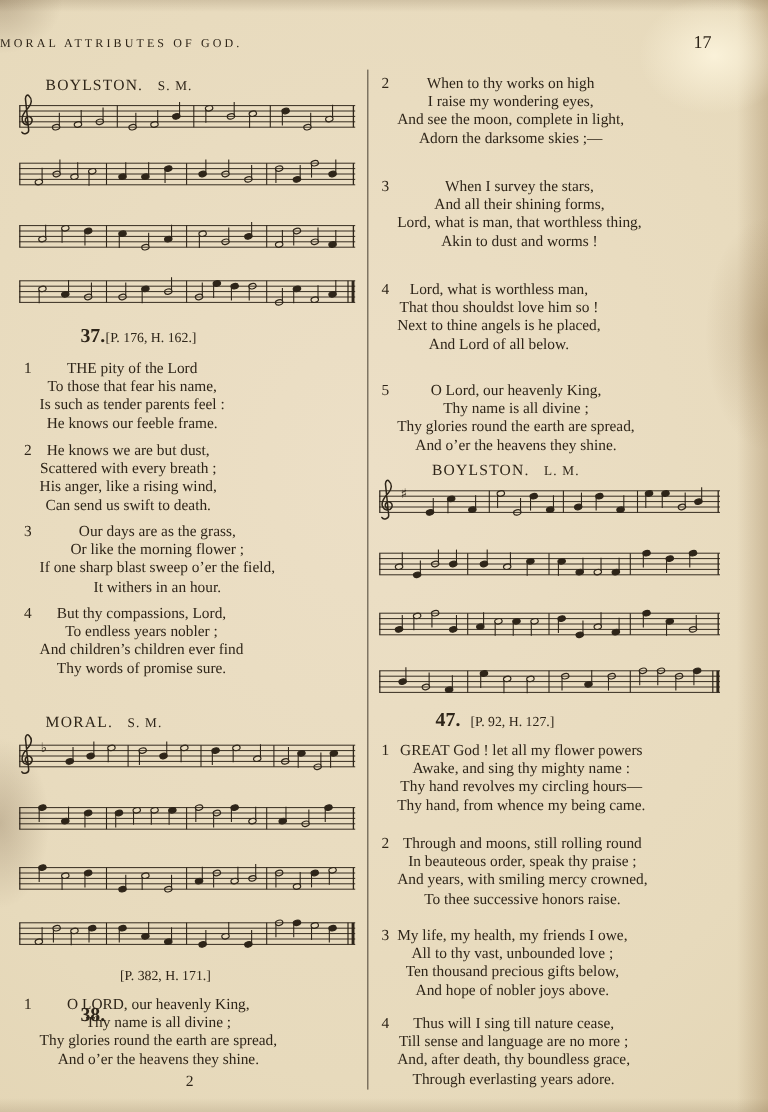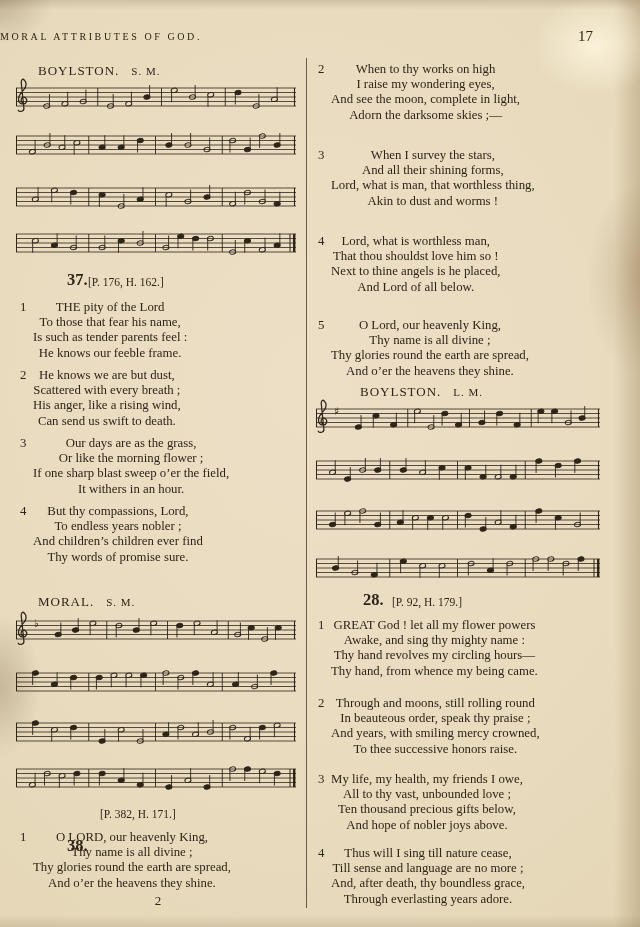--- a/index.html
+++ b/index.html
@@ -611,22 +611,22 @@
       <ellipse cx="236.84444444444443" cy="13" rx="3.1" ry="2.2" fill="none" stroke="#2e2519" stroke-width="1" transform="rotate(-14 236.84444444444443 13)"></ellipse>
       <line x1="234.14444444444445" y1="14" x2="234.14444444444445" y2="25" stroke="#2e2519" stroke-width="0.9"></line>
       <ellipse cx="251.9" cy="17.5" rx="3.1" ry="2.2" fill="none" stroke="#2e2519" stroke-width="1" transform="rotate(-14 251.9 17.5)"></ellipse>
       <line x1="249.20000000000002" y1="18.5" x2="249.20000000000002" y2="29.5" stroke="#2e2519" stroke-width="0.9"></line>
       <ellipse cx="266.9555555555556" cy="13" rx="3.1" ry="2.2" fill="#2e2519" stroke="#2e2519" stroke-width="1" transform="rotate(-14 266.9555555555556 13)"></ellipse>
       <line x1="264.2555555555556" y1="14" x2="264.2555555555556" y2="25" stroke="#2e2519" stroke-width="0.9"></line>
       <line x1="280" y1="13" x2="280" y2="31" stroke="#2e2519" stroke-width="1"></line>
       <rect x="283" y="13" width="2.4" height="18" fill="#2e2519"></rect>
     </svg>
 
-  <div class="abs hymn-num" style="left:316px;top:590px">28.</div>
-  <div class="abs hymn-ref" style="left:392px;top:596px;width:150px">[P. 92, H. 179.]</div>
+  <div class="abs hymn-num" style="left:316px;top:590px">47.</div>
+  <div class="abs hymn-ref" style="left:392px;top:596px;width:150px">[P. 92, H. 127.]</div>
 
   <div class="abs verse" style="left:318px;top:618px">
     <span class="vnum">1</span>
     <div class="vlines">GREAT God ! let all my flower powers
 Awake, and sing thy mighty name :
 Thy hand revolves my circling hours—
 Thy hand, from whence my being came.</div>
   </div>
   <div class="abs verse" style="left:318px;top:696px">
     <span class="vnum">2</span>

